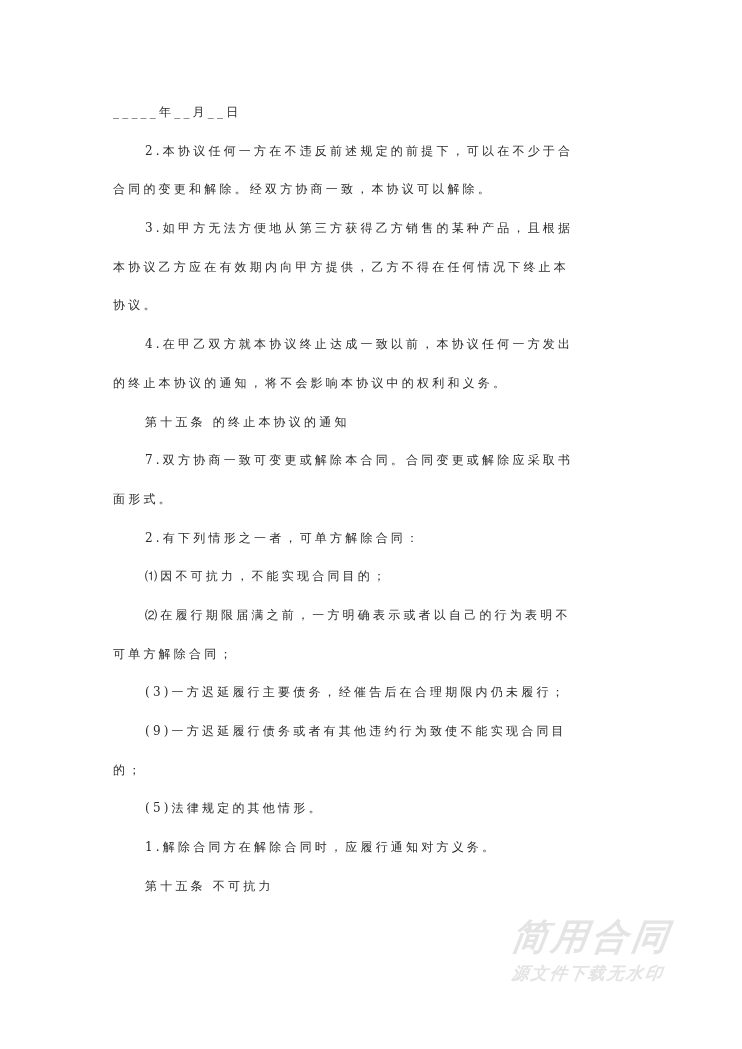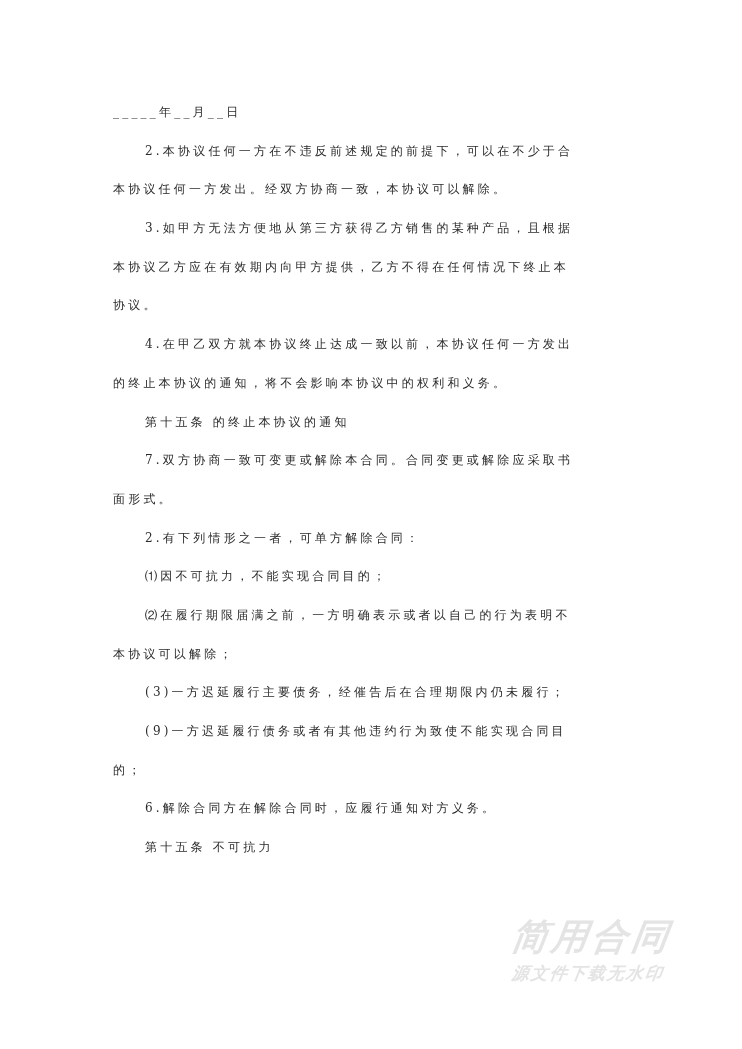--- a/index.html
+++ b/index.html
@@ -56,36 +56,37 @@
       margin-top: 4px;
       transform: skewX(-8deg);
     }
   </style>
 </head>
 <body>
 
 <div class="page">
   <div class="line">_____年__月__日</div>
   <div class="line indent">2.本协议任何一方在不违反前述规定的前提下，可以在不少于合</div>
-  <div class="line">本协议任何一方发出。经双方协商一致，本协议可以解除。</div>
+  <div class="line">合同的变更和解除。经双方协商一致，本协议可以解除。</div>
   <div class="line indent">3.如甲方无法方便地从第三方获得乙方销售的某种产品，且根据</div>
   <div class="line">本协议乙方应在有效期内向甲方提供，乙方不得在任何情况下终止本</div>
   <div class="line">协议。</div>
   <div class="line indent">4.在甲乙双方就本协议终止达成一致以前，本协议任何一方发出</div>
   <div class="line">的终止本协议的通知，将不会影响本协议中的权利和义务。</div>
   <div class="line indent">第十五条 的终止本协议的通知</div>
   <div class="line indent">7.双方协商一致可变更或解除本合同。合同变更或解除应采取书</div>
   <div class="line">面形式。</div>
   <div class="line indent">2.有下列情形之一者，可单方解除合同：</div>
   <div class="line indent">⑴因不可抗力，不能实现合同目的；</div>
   <div class="line indent">⑵在履行期限届满之前，一方明确表示或者以自己的行为表明不</div>
-  <div class="line">本协议可以解除；</div>
+  <div class="line">可单方解除合同；</div>
   <div class="line indent">(3)一方迟延履行主要债务，经催告后在合理期限内仍未履行；</div>
   <div class="line indent">(9)一方迟延履行债务或者有其他违约行为致使不能实现合同目</div>
   <div class="line">的；</div>
-  <div class="line indent">6.解除合同方在解除合同时，应履行通知对方义务。</div>
+  <div class="line indent">(5)法律规定的其他情形。</div>
+  <div class="line indent">1.解除合同方在解除合同时，应履行通知对方义务。</div>
   <div class="line indent">第十五条 不可抗力</div>
 </div>
 
 <div class="watermark">
   <div class="wm-main">简用合同</div>
   <div class="wm-sub">源文件下载无水印</div>
 </div>
 
 </body></html>

